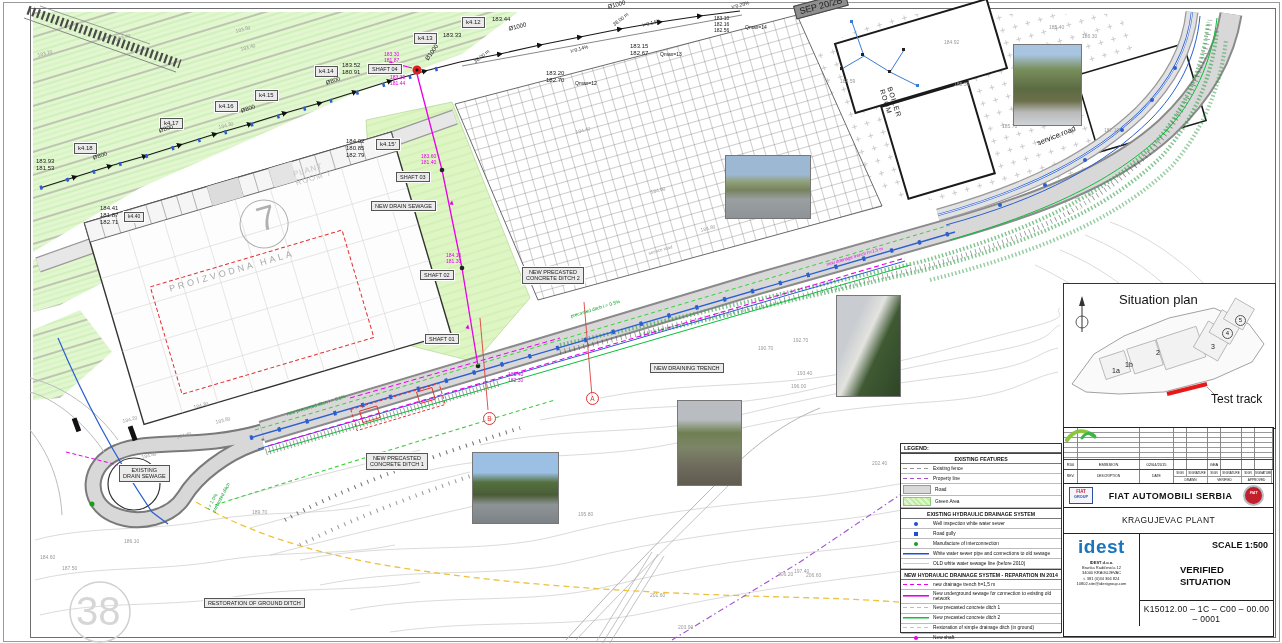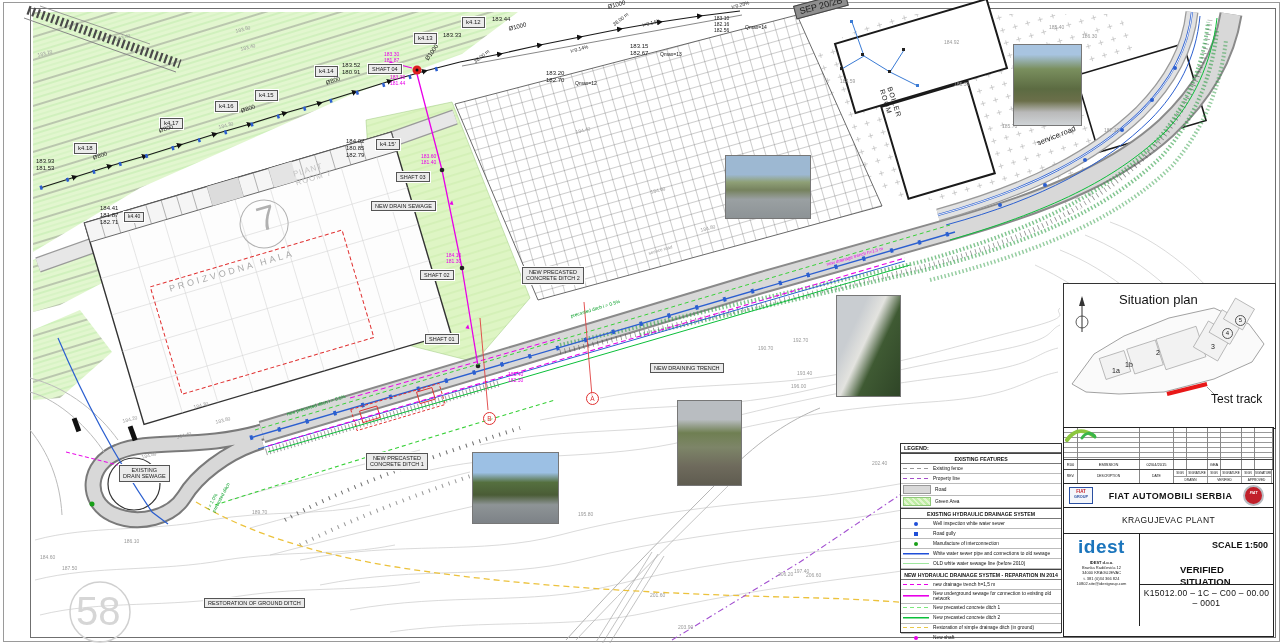--- a/index.html
+++ b/index.html
@@ -74,21 +74,21 @@
   .tb-doc{height:17px;border-bottom:1px solid #222;text-align:center;font-size:8.5px;font-weight:bold;line-height:17px;}
   .tb-bottom{display:grid;grid-template-columns:76px 1fr;height:92px;}
   .tb-left{border-right:1px solid #222;text-align:center;padding-top:4px;}
   .idest-word{font-size:19px;font-weight:bold;color:#1b75bc;letter-spacing:.5px;line-height:18px;font-family:"Liberation Sans",sans-serif;}
   .addr-line{font-size:4px;color:#222;line-height:5.2px;}
   .addr-line:first-child{font-weight:bold;}
   #addr{margin-top:4px;}
   .tb-right{position:relative;}
   .tb-scale{position:absolute;right:5px;top:6px;font-size:9px;font-weight:bold;}
   .tb-title{position:absolute;left:40px;top:30px;font-size:9.5px;font-weight:bold;line-height:12px;}
-  .tb-number-strip{position:absolute;left:0;bottom:16px;width:100%;height:25px;border-top:1px solid #222;text-align:center;margin-top:48px;}
+  .tb-number-strip{position:absolute;left:0;bottom:0;width:100%;height:25px;border-top:1px solid #222;text-align:center;margin-top:48px;}
   .tb-number{font-size:8.5px;margin-top:3px;letter-spacing:.3px;}
 </style>
 </head>
 <body>
 
 <div class="sheet">
   <div class="outer-border"></div>
   <div class="frame"></div>
 
   <svg id="plan-svg" width="1282" height="643" viewBox="0 0 1282 643">
@@ -374,21 +374,21 @@
       <div class="ann" style="left: 806px; top: 573px; font-size: 5px; color: rgb(154, 154, 154);">206.60</div>
       <div class="ann" style="left: 678px; top: 625px; font-size: 5px; color: rgb(154, 154, 154);">203.90</div>
       <div class="ann" style="left: 168px; top: 284px; font-size: 9px; color: rgb(168, 168, 168); transform: rotate(-16deg); letter-spacing: 3px;">PROIZVODNA  HALA</div>
       <div class="ann multi" style="left: 292px; top: 170px; font-size: 8px; color: rgb(196, 196, 196); transform: rotate(-16deg); letter-spacing: 1px;">PLANT
 ROOM 7</div>
       <div class="ann multi" style="left: 893px; top: 86px; font-size: 7px; color: rgb(26, 26, 26); transform: rotate(72deg); letter-spacing: 1px;">BOILER
 ROOM</div>
       <div class="ann" style="left: 1036px; top: 140px; font-size: 7.5px; color: rgb(17, 17, 17); transform: rotate(-22deg);">service road</div>
       <div class="ann" style="left: 648px; top: 251px; font-size: 4.5px; color: rgb(153, 153, 153); transform: rotate(-16deg);">service road</div>
       <div class="ann" style="left: 252px; top: 202px; font-size: 34px; color: rgb(176, 176, 176); transform: rotate(-16deg);">7</div>
-      <div class="ann" style="left: 76px; top: 588px; font-size: 40px; color: rgb(214, 214, 214);">58</div>
+      <div class="ann" style="left: 76px; top: 588px; font-size: 40px; color: rgb(214, 214, 214);">38</div>
     </div>
   <div id="photos-layer">
       <div class="photo road" style="left: 725px; top: 155px; width: 84px; height: 62px;"></div>
       <div class="photo hill" style="left: 1013px; top: 44px; width: 67px; height: 80px;"></div>
       <div class="photo wall" style="left: 836px; top: 295px; width: 63px; height: 100px;"></div>
       <div class="photo ditch" style="left: 677px; top: 400px; width: 63px; height: 84px;"></div>
       <div class="photo highway" style="left: 472px; top: 452px; width: 85px; height: 70px;"></div>
     </div>
   <div id="markers-layer">
       <div class="sec-marker" style="left: 586px; top: 392px;">A</div>

